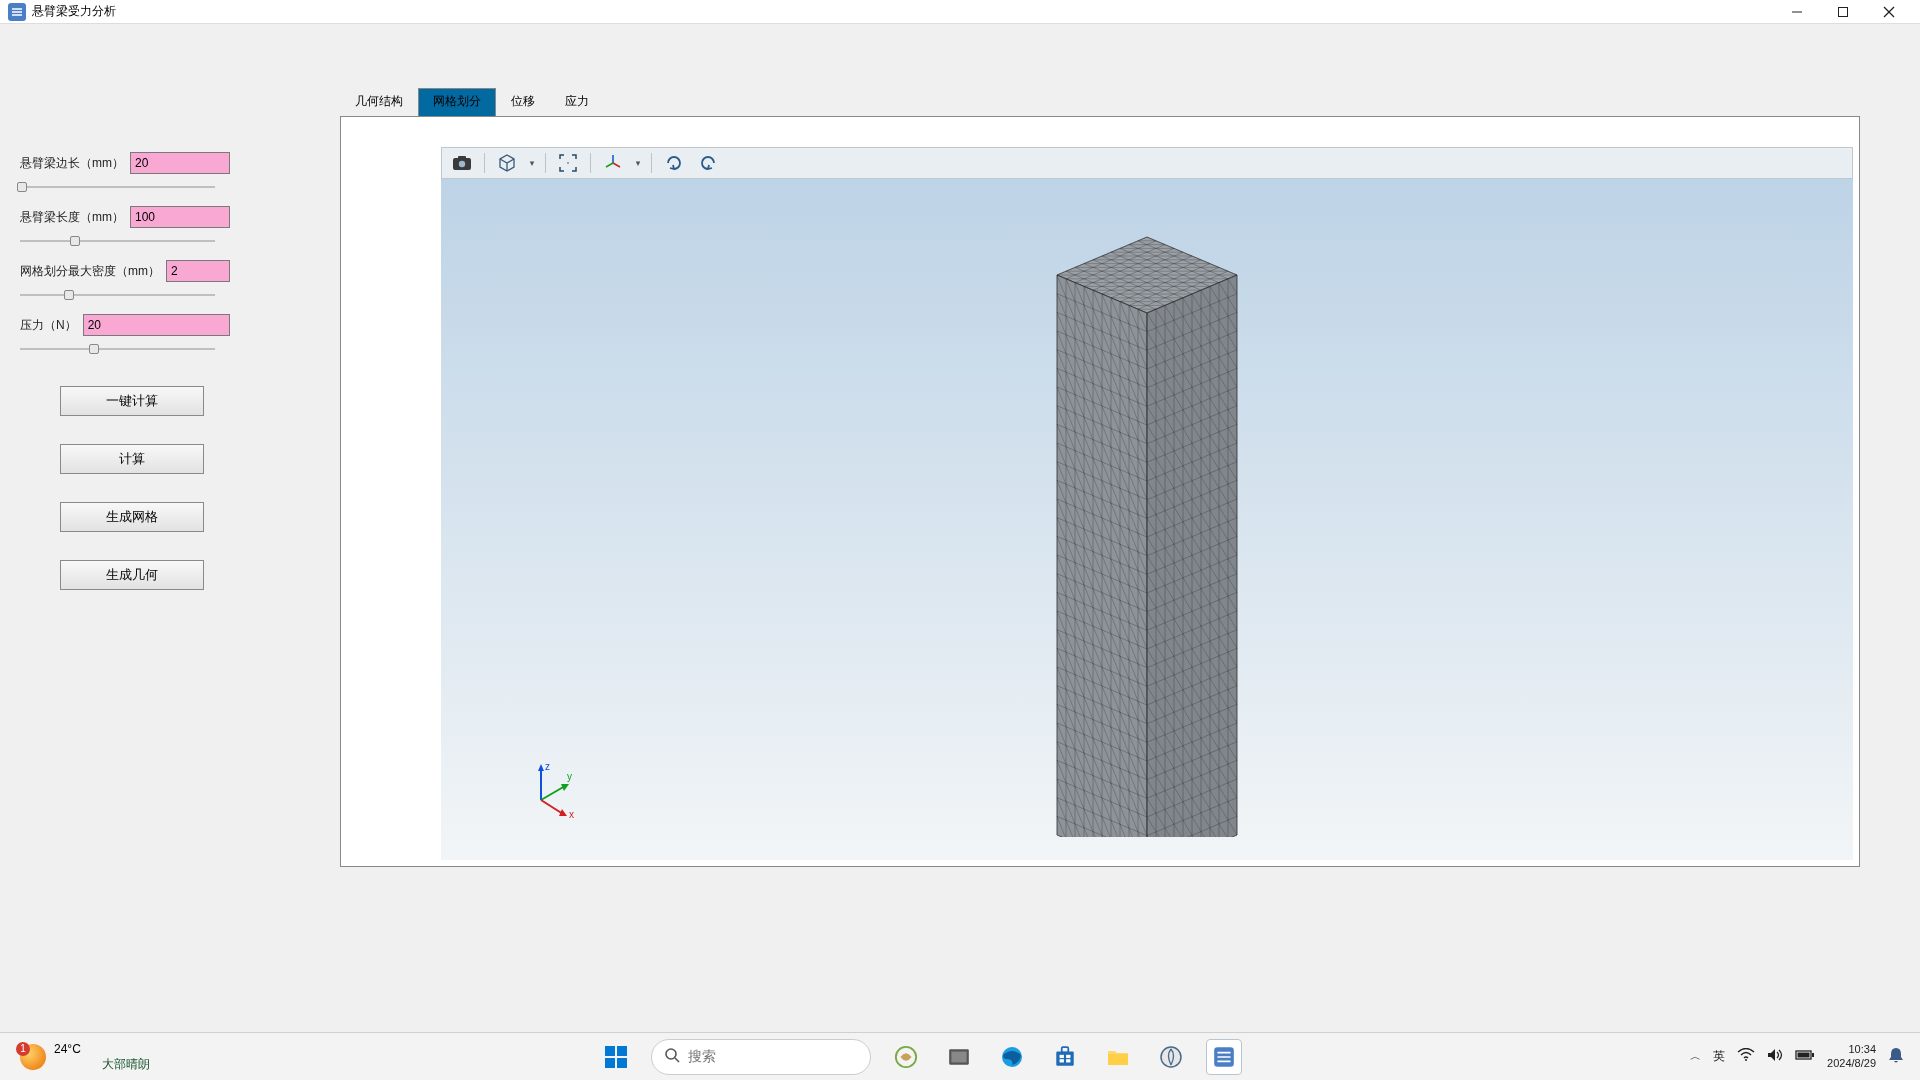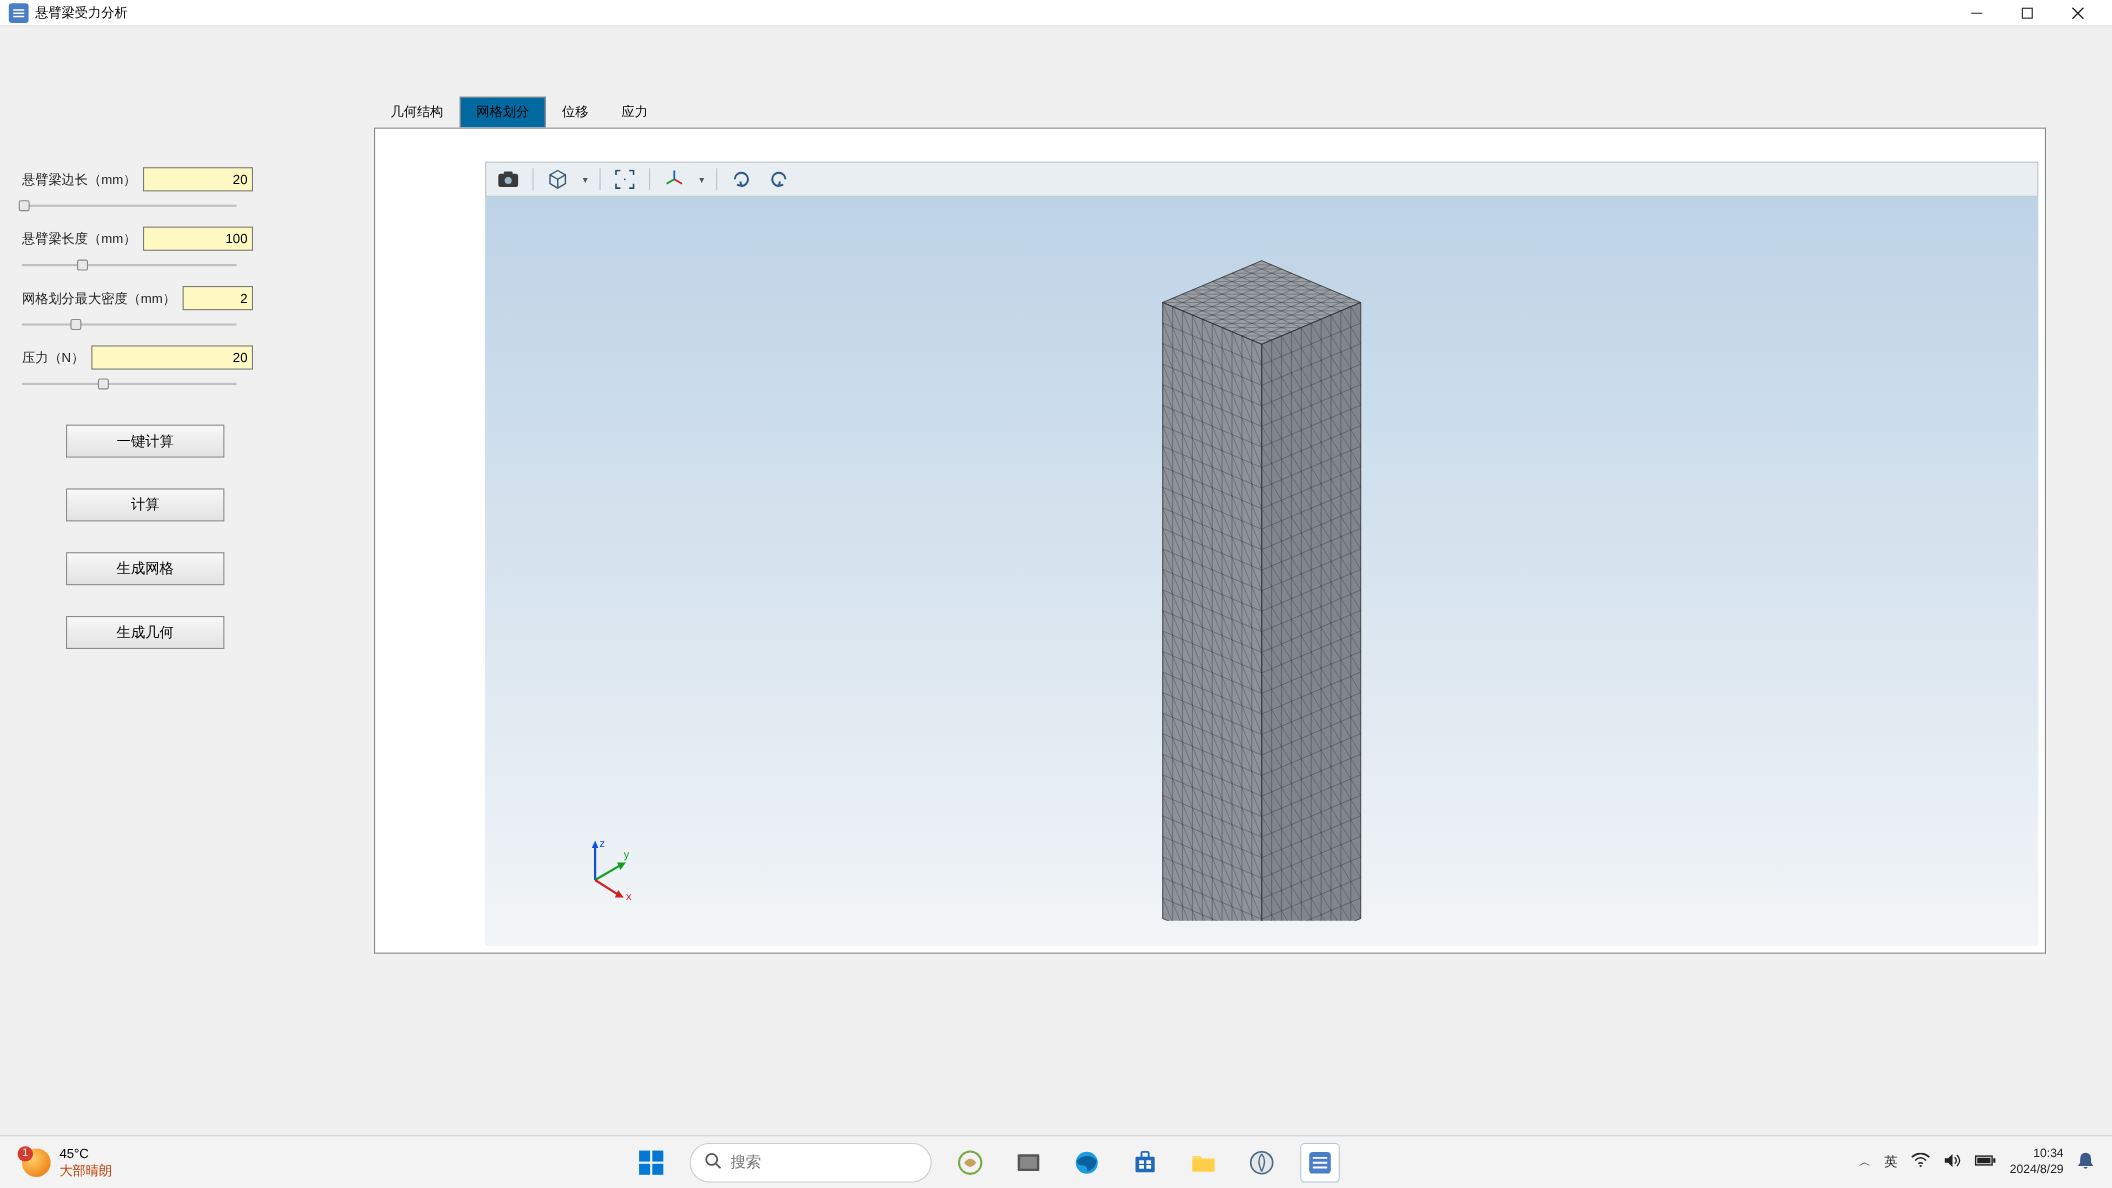--- a/index.html
+++ b/index.html
@@ -13,21 +13,21 @@
 .titlebar .win-btn { width: 46px; height: 32px; display:flex; align-items:center; justify-content:center; cursor:pointer; }
 
 
 .app-body { position: absolute; top:32px; left:0; right:0; bottom:48px; background:#f0f0f0; }
 
 
 .left-panel { position:absolute; left:20px; top:120px; width:210px; font-size:12px; color:#222; }
 .param-row { margin-bottom: 12px; }
 .param-label-input { display:flex; align-items:center; gap:6px; }
 .param-label-input label { white-space:nowrap; }
-.param-label-input input { flex:1; min-width:60px; height:22px; border:1px solid #7a7a7a; background:#fef9c3; padding:0 4px; font-size:12px;text-align:right; }
+.param-label-input input { flex:1; min-width:60px; height:22px; border:1px solid #7a7a7a; background:#f9a8d4; padding:0 4px; font-size:12px; }
 .slider { margin-top:6px; width:195px; height:14px; position:relative; }
 .slider-track { position:absolute; top:6px; left:0; right:0; height:2px; background:#c0c0c0; }
 .slider-thumb { position:absolute; top:2px; width:10px; height:10px; background:#e8e8e8; border:1px solid #888; border-radius:2px; transform:translateX(-50%); }
 .action-btns { margin-top:30px; display:flex; flex-direction:column; gap:28px; padding-left:40px; }
 .action-btns button { width:144px; height:30px; background: linear-gradient(#f8f8f8,#e2e2e2); border:1px solid #8a8a8a; font-size:13px; cursor:pointer; }
 
 
 .view-region { position:absolute; left:340px; top:55px; right:60px; bottom:170px; }
 .tabs { display:flex; font-size:12px; }
 .tab { padding:4px 14px 6px; cursor:pointer; position:relative; top:1px; }
@@ -1040,22 +1040,22 @@
       </div>
     </div>
   </div>
 
 </div>
 
 <div class="taskbar">
   <div class="weather">
     <div class="weather-icon"></div>
     <div class="weather-text">
-      <div>45°C</div>
-      <div style="color:#c2410c;">大部晴朗</div>
+      <div>24°C</div>
+      <div style="color:#14532d;margin-left:48px;">大部晴朗</div>
     </div>
   </div>
 
   <div class="tb-center">
     <div class="start-btn tb-icon">
       <div class="win-logo">
           <span></span>
           <span></span>
           <span></span>
           <span></span>

